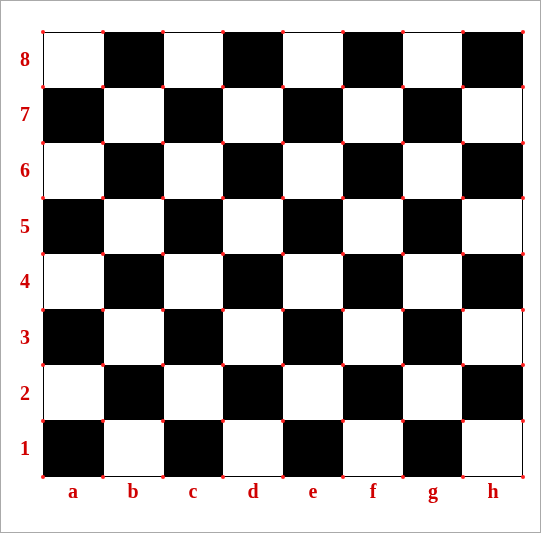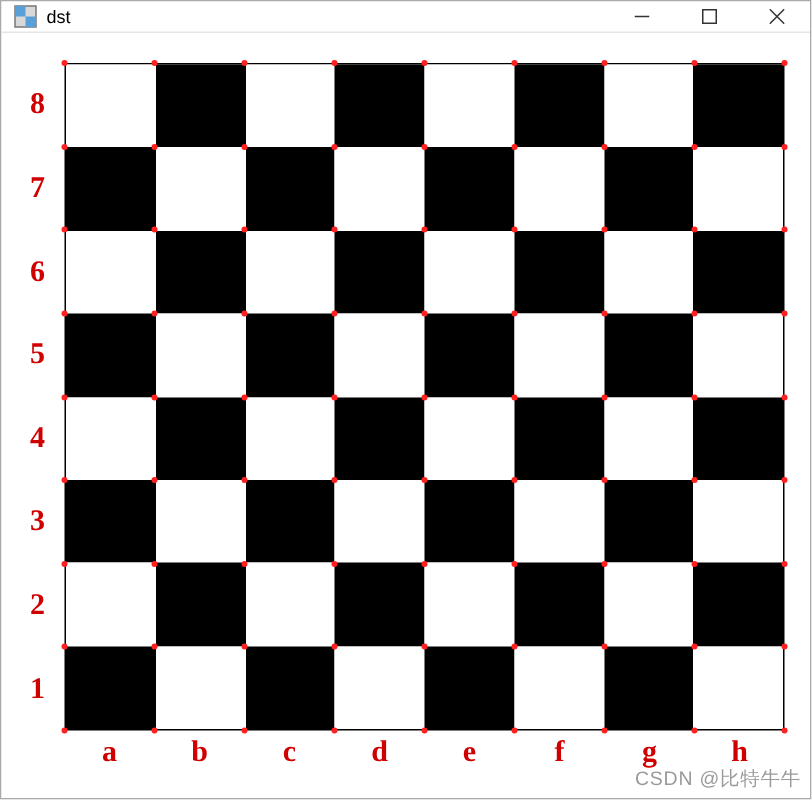--- a/index.html
+++ b/index.html
@@ -127,48 +127,20 @@
       color: rgba(120,120,120,0.75);
       font-family: sans-serif;
       letter-spacing: 0.5px;
       pointer-events: none;
     }
   </style>
 </head>
 <body>
 
 <div class="window">
-  <div class="titlebar">
-    <span class="titlebar-icon">
-      <svg viewBox="0 0 16 16">
-          <rect x="1" y="1" width="14" height="14" fill="#d8d8d8" stroke="#777"></rect>
-          <rect x="1" y="1" width="7" height="7" fill="#5aa0d8"></rect>
-          <rect x="8" y="8" width="7" height="7" fill="#5aa0d8"></rect>
-        </svg>
-    </span>
-    <span class="titlebar-title">dst</span>
-    <div class="win-controls">
-      <div class="win-btn">
-        <svg viewBox="0 0 10 10">
-            <line x1="0" y1="5" x2="10" y2="5" stroke="#333" stroke-width="1"></line>
-          </svg>
-      </div>
-      <div class="win-btn">
-        <svg viewBox="0 0 10 10">
-            <rect x="0.5" y="0.5" width="9" height="9" fill="none" stroke="#333" stroke-width="1"></rect>
-          </svg>
-      </div>
-      <div class="win-btn">
-        <svg viewBox="0 0 10 10">
-            <line x1="0" y1="0" x2="10" y2="10" stroke="#333" stroke-width="1"></line>
-            <line x1="10" y1="0" x2="0" y2="10" stroke="#333" stroke-width="1"></line>
-          </svg>
-      </div>
-    </div>
-  </div>
 
   <div class="content">
     <div class="board-wrap">
       <div class="rank-labels" id="rank-labels">
           <span>8</span>
           <span>7</span>
           <span>6</span>
           <span>5</span>
           <span>4</span>
           <span>3</span>
@@ -328,15 +300,14 @@
           <div class="corner-dot" style="left: 95px; top: 455px;"></div>
           <div class="corner-dot" style="left: 155px; top: 455px;"></div>
           <div class="corner-dot" style="left: 215px; top: 455px;"></div>
           <div class="corner-dot" style="left: 275px; top: 455px;"></div>
           <div class="corner-dot" style="left: 335px; top: 455px;"></div>
           <div class="corner-dot" style="left: 395px; top: 455px;"></div>
           <div class="corner-dot" style="left: 455px; top: 455px;"></div>
           <div class="corner-dot" style="left: 515px; top: 455px;"></div>
         </div>
     </div>
-    <div class="watermark">CSDN @比特牛牛</div>
   </div>
 </div>
 
 </body></html>

